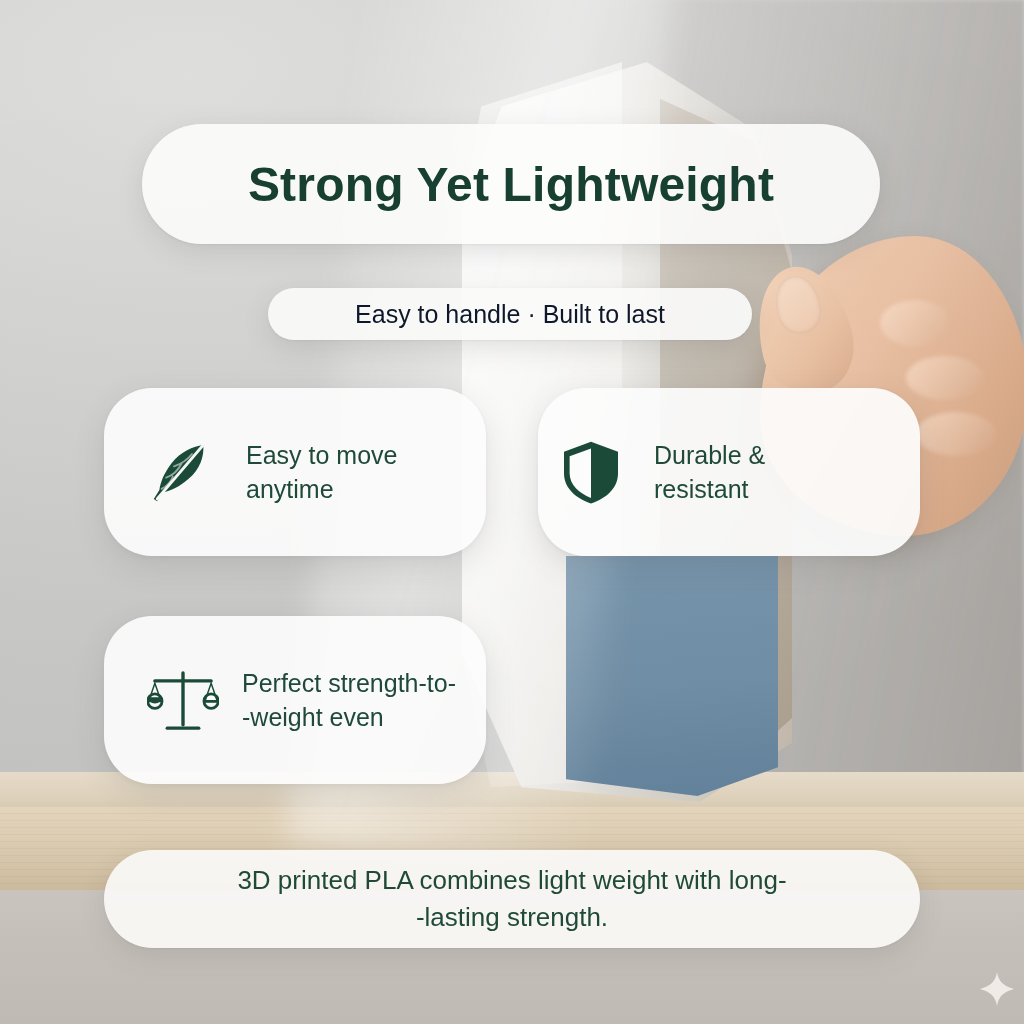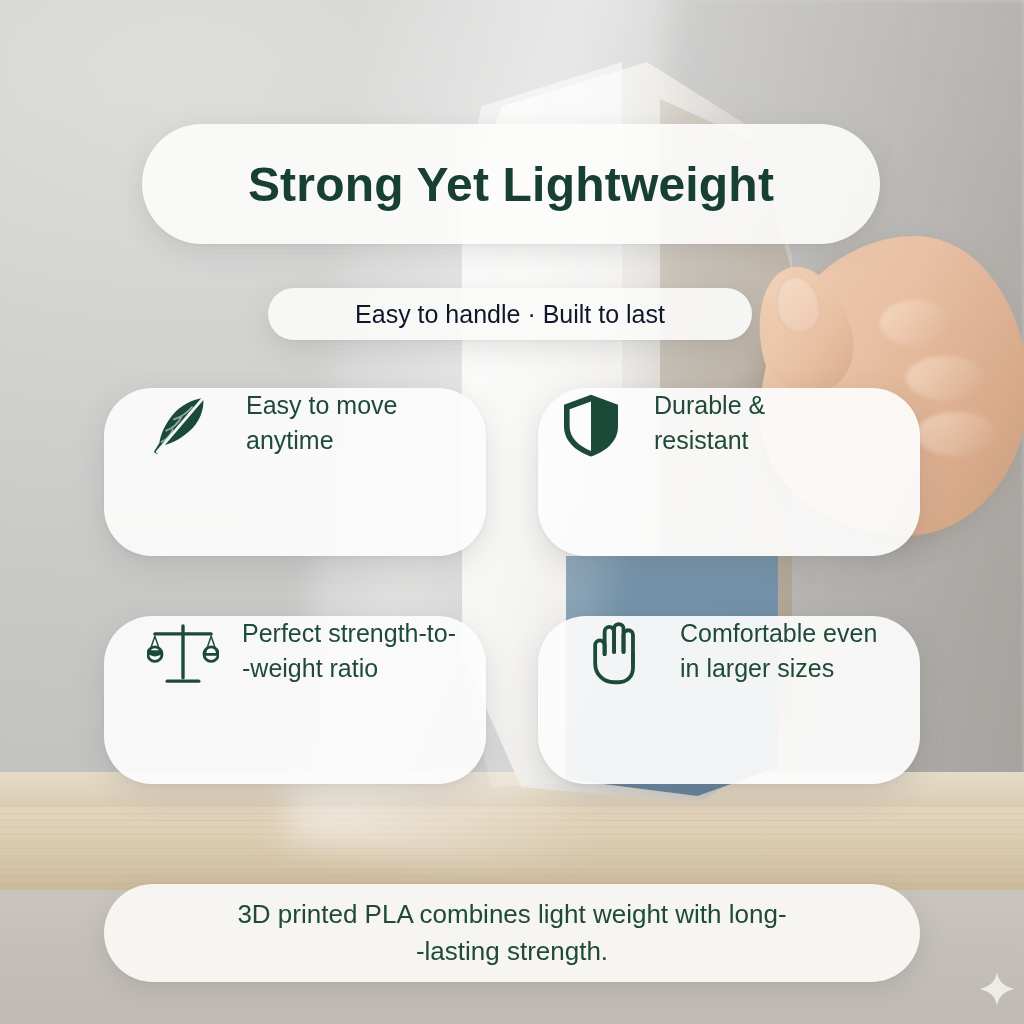--- a/index.html
+++ b/index.html
@@ -122,41 +122,41 @@
   }
   #subtitle-pill{left:268px;top:288px;width:484px;height:52px;
     background:rgba(250,250,249,.92);}
   #subtitle-text{color:#0f172a;font-size:25px;font-weight:400;white-space:nowrap;}
 
   .card{
     position:absolute;
     background:rgba(252,252,252,.93);
     border-radius:48px;
     box-shadow:0 10px 30px rgba(95,95,95,.16), 0 2px 4px rgba(120,120,120,.09);
-    display:flex;align-items:flex-start;
+    display:flex;align-items:center;
     padding:0 26px 0 42px;
     box-sizing:border-box;
     gap:26px;
   }
   #card-0{left:104px;top:388px;width:382px;height:168px;}
   #card-1{left:538px;top:388px;width:382px;height:168px;padding-left:16px;}
   #card-2{left:104px;top:616px;width:382px;height:168px;}
   #card-3{left:538px;top:616px;width:382px;height:168px;}
 
   .card-icon{width:74px;height:74px;flex:0 0 74px;display:flex;align-items:center;justify-content:center;}
   .card-icon svg{width:72px;height:72px;display:block;}
   .card-label{
     color:#1f4a3a;font-size:25px;line-height:1.38;font-weight:400;
     white-space:pre-line;
   }
   #card-2 .card-label{margin-left:-4px;width:268px;}
   #card-3 .card-label{width:250px;}
 
   #footer-pill{
-    left:104px;top:884px;width:816px;height:98px;
+    left:104px;top:850px;width:816px;height:98px;
     flex-direction:column;gap:2px;
     background:rgba(250,249,246,.93);
     border-radius:52px;
     align-items:center;
   }
   #footer-text{
     color:#1f4a3a;font-size:26px;line-height:1.42;font-weight:400;
     white-space:pre-line;text-align:center;
   }
 
@@ -237,37 +237,23 @@
           <path d="M7 19 2.6 32h8.8L7 19z" fill="#fbfcfb"></path>
           <path d="M1 29.5h12A6.4 6.4 0 0 1 7 35a6.4 6.4 0 0 1-6-5.5z" fill="#1c4a39"></path>
           <circle cx="7" cy="33" r="6.4" fill="none" stroke="#1c4a39" stroke-width="2.4"></circle>
           <path d="M57 15 50.5 34h13L57 15z" fill="#1c4a39"></path>
           <path d="M57 19 52.6 32h8.8L57 19z" fill="#fbfcfb"></path>
           <circle cx="57" cy="33" r="6.4" fill="none" stroke="#1c4a39" stroke-width="2.4"></circle>
           <path d="M51.2 33.4h11.6" stroke="#1c4a39" stroke-width="2"></path>
         </svg>
       </span>
       <span class="card-label">Perfect strength-to-
--weight ratio</span>
-    </div>
-
-    <div class="card" id="card-3">
-      <span class="card-icon">
-        <svg viewBox="0 0 64 64" fill="none" aria-hidden="true">
-          <g stroke="#1c4a39" stroke-width="3.4" stroke-linecap="round" stroke-linejoin="round" fill="none">
-            <path d="M21 33V13a4.2 4.2 0 0 1 8.4 0v18"></path>
-            <path d="M29.4 31V10.5a4.2 4.2 0 0 1 8.4 0V31"></path>
-            <path d="M37.8 31V16a4.2 4.2 0 0 1 8.4 0v24"></path>
-            <path d="M21 33V25a4.2 4.2 0 0 0-8.4 0v16c0 10 7.4 17 16.8 17h4.2c7.7 0 12.6-5.6 12.6-13V33"></path>
-          </g>
-        </svg>
-      </span>
-      <span class="card-label">Comfortable even
-in larger sizes</span>
-    </div>
+-weight even</span>
+    </div>
+
 
     <div class="pill" id="footer-pill">
       <span id="footer-text">3D printed PLA combines light weight with long-
 -lasting strength.</span>
     </div>
 
     <div id="sparkle">
       <svg viewBox="0 0 32 32" aria-hidden="true">
         <path d="M16 0c1.3 8.6 6.1 13.4 16 16-9.9 2.6-14.7 7.4-16 16-1.3-8.6-6.1-13.4-16-16C9.9 13.4 14.7 8.6 16 0z" fill="#efece7"></path>
       </svg>

